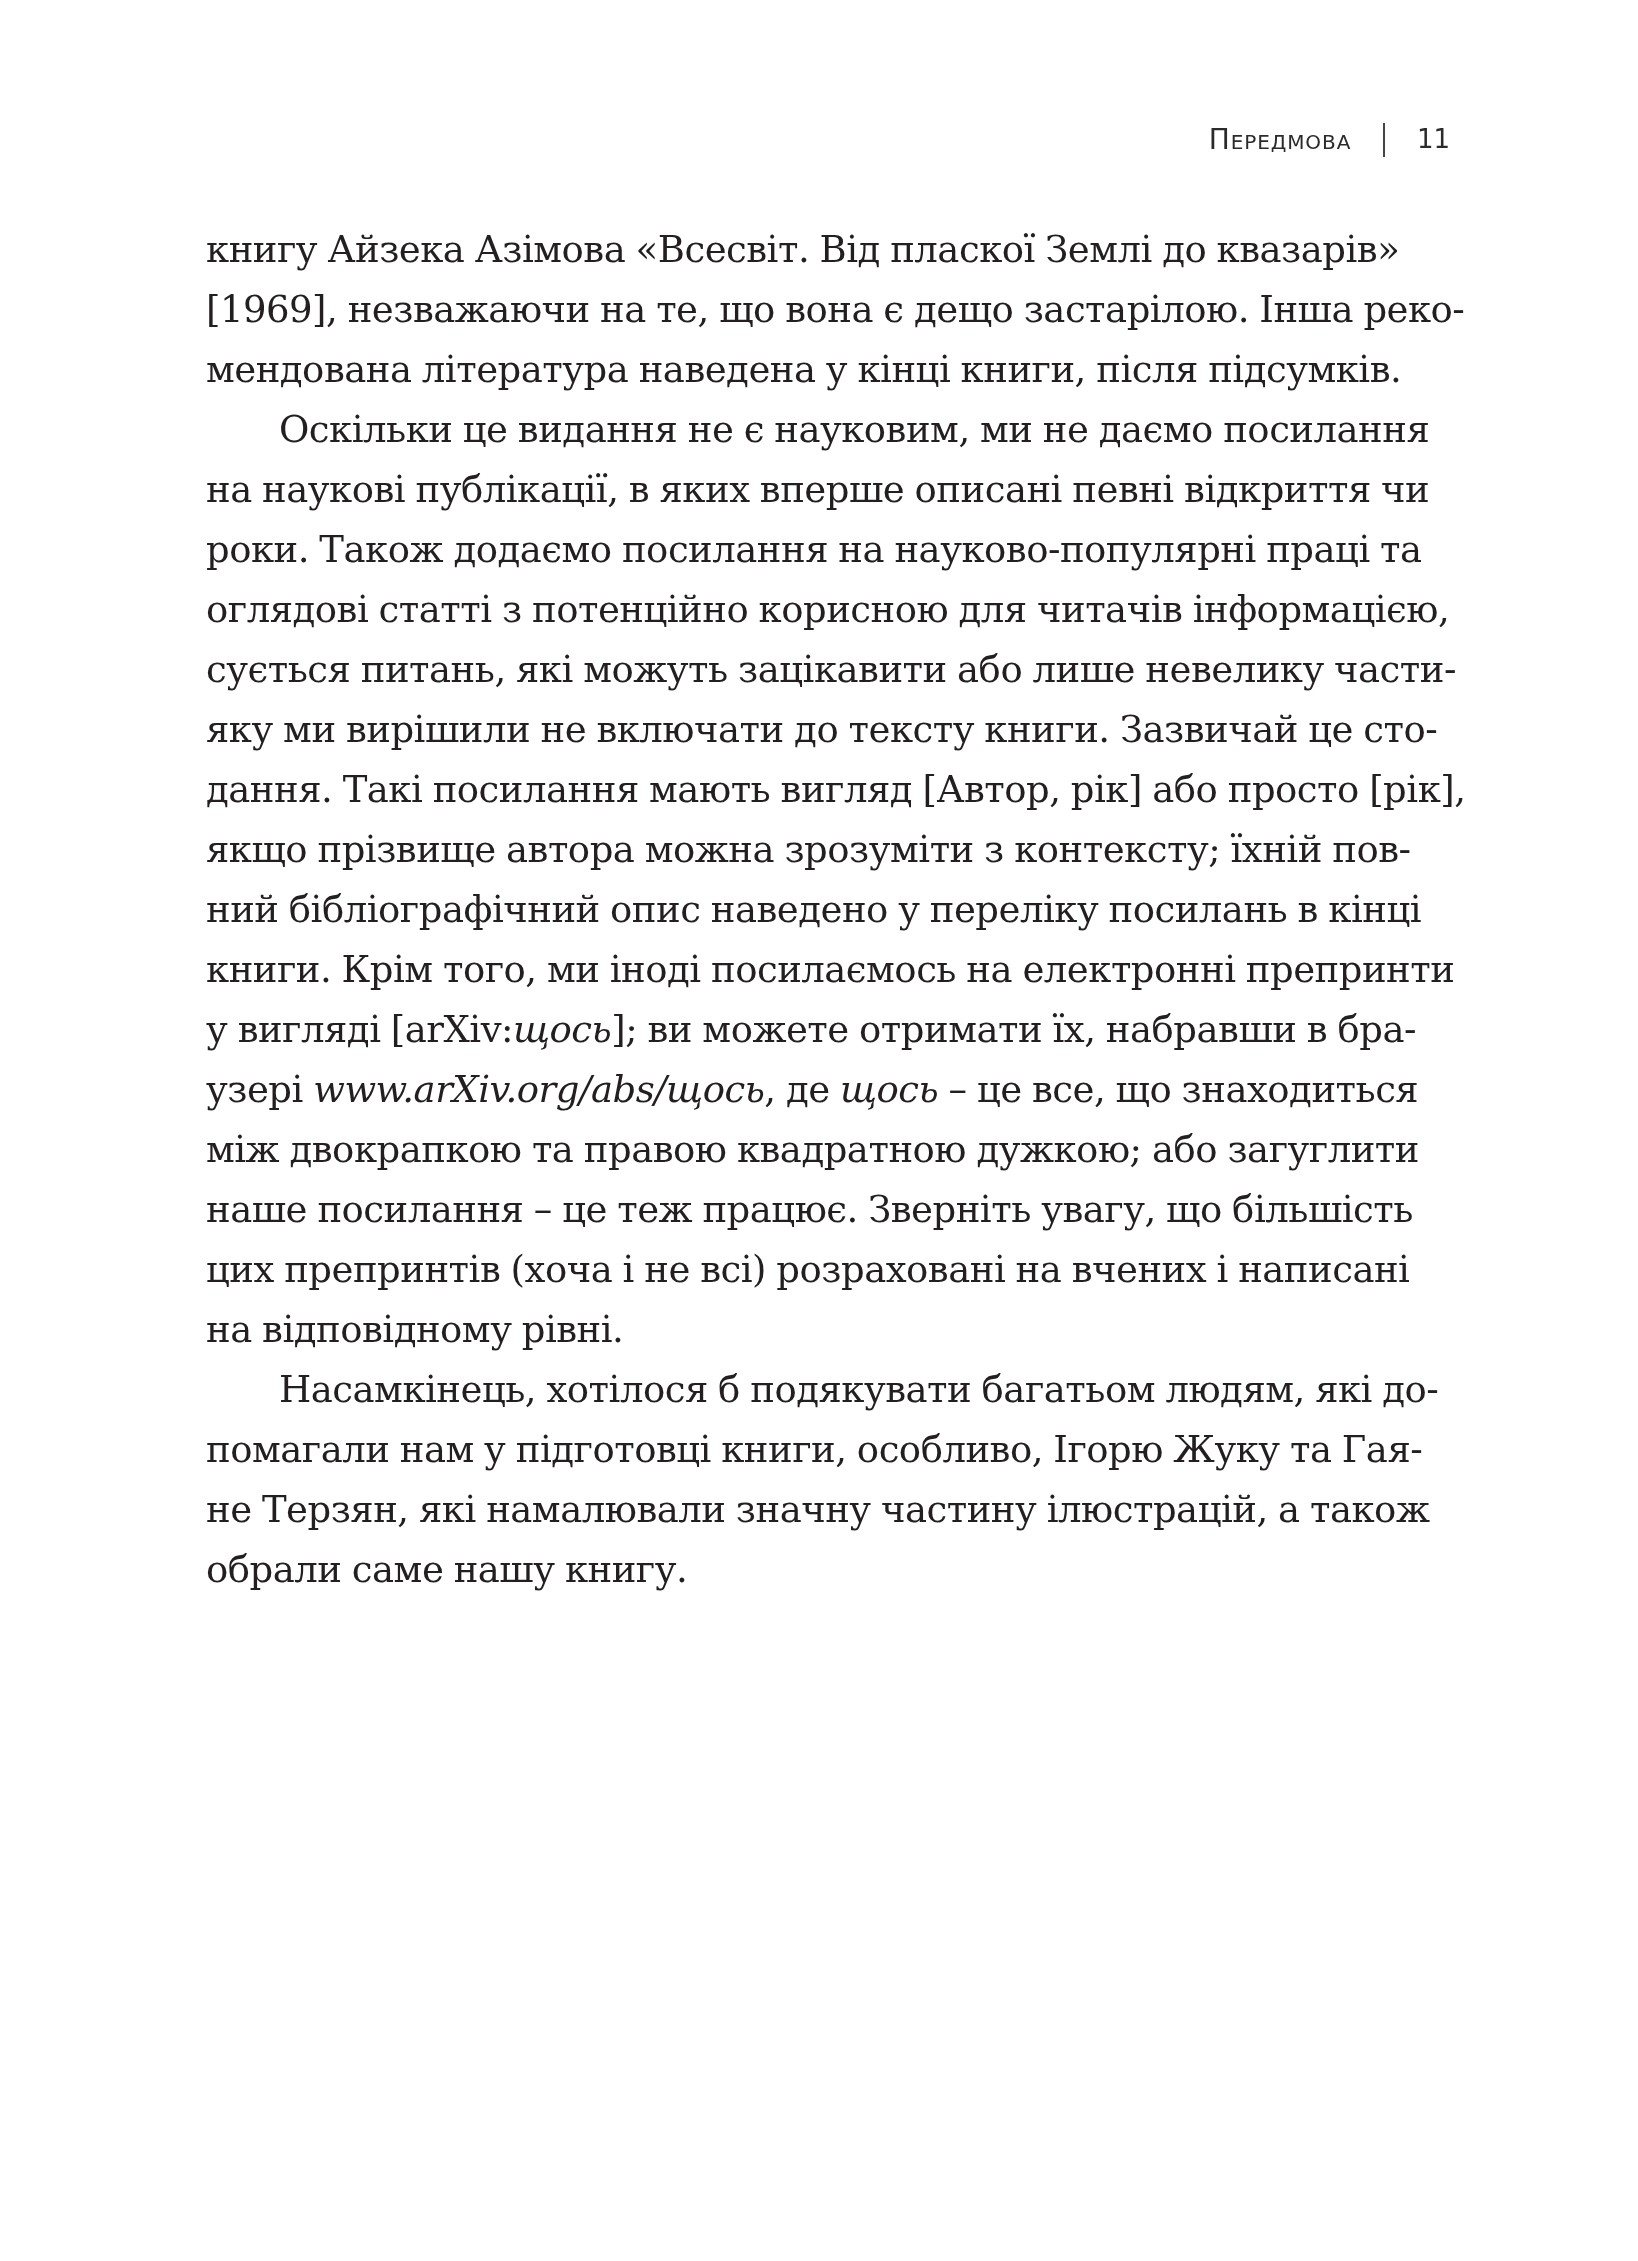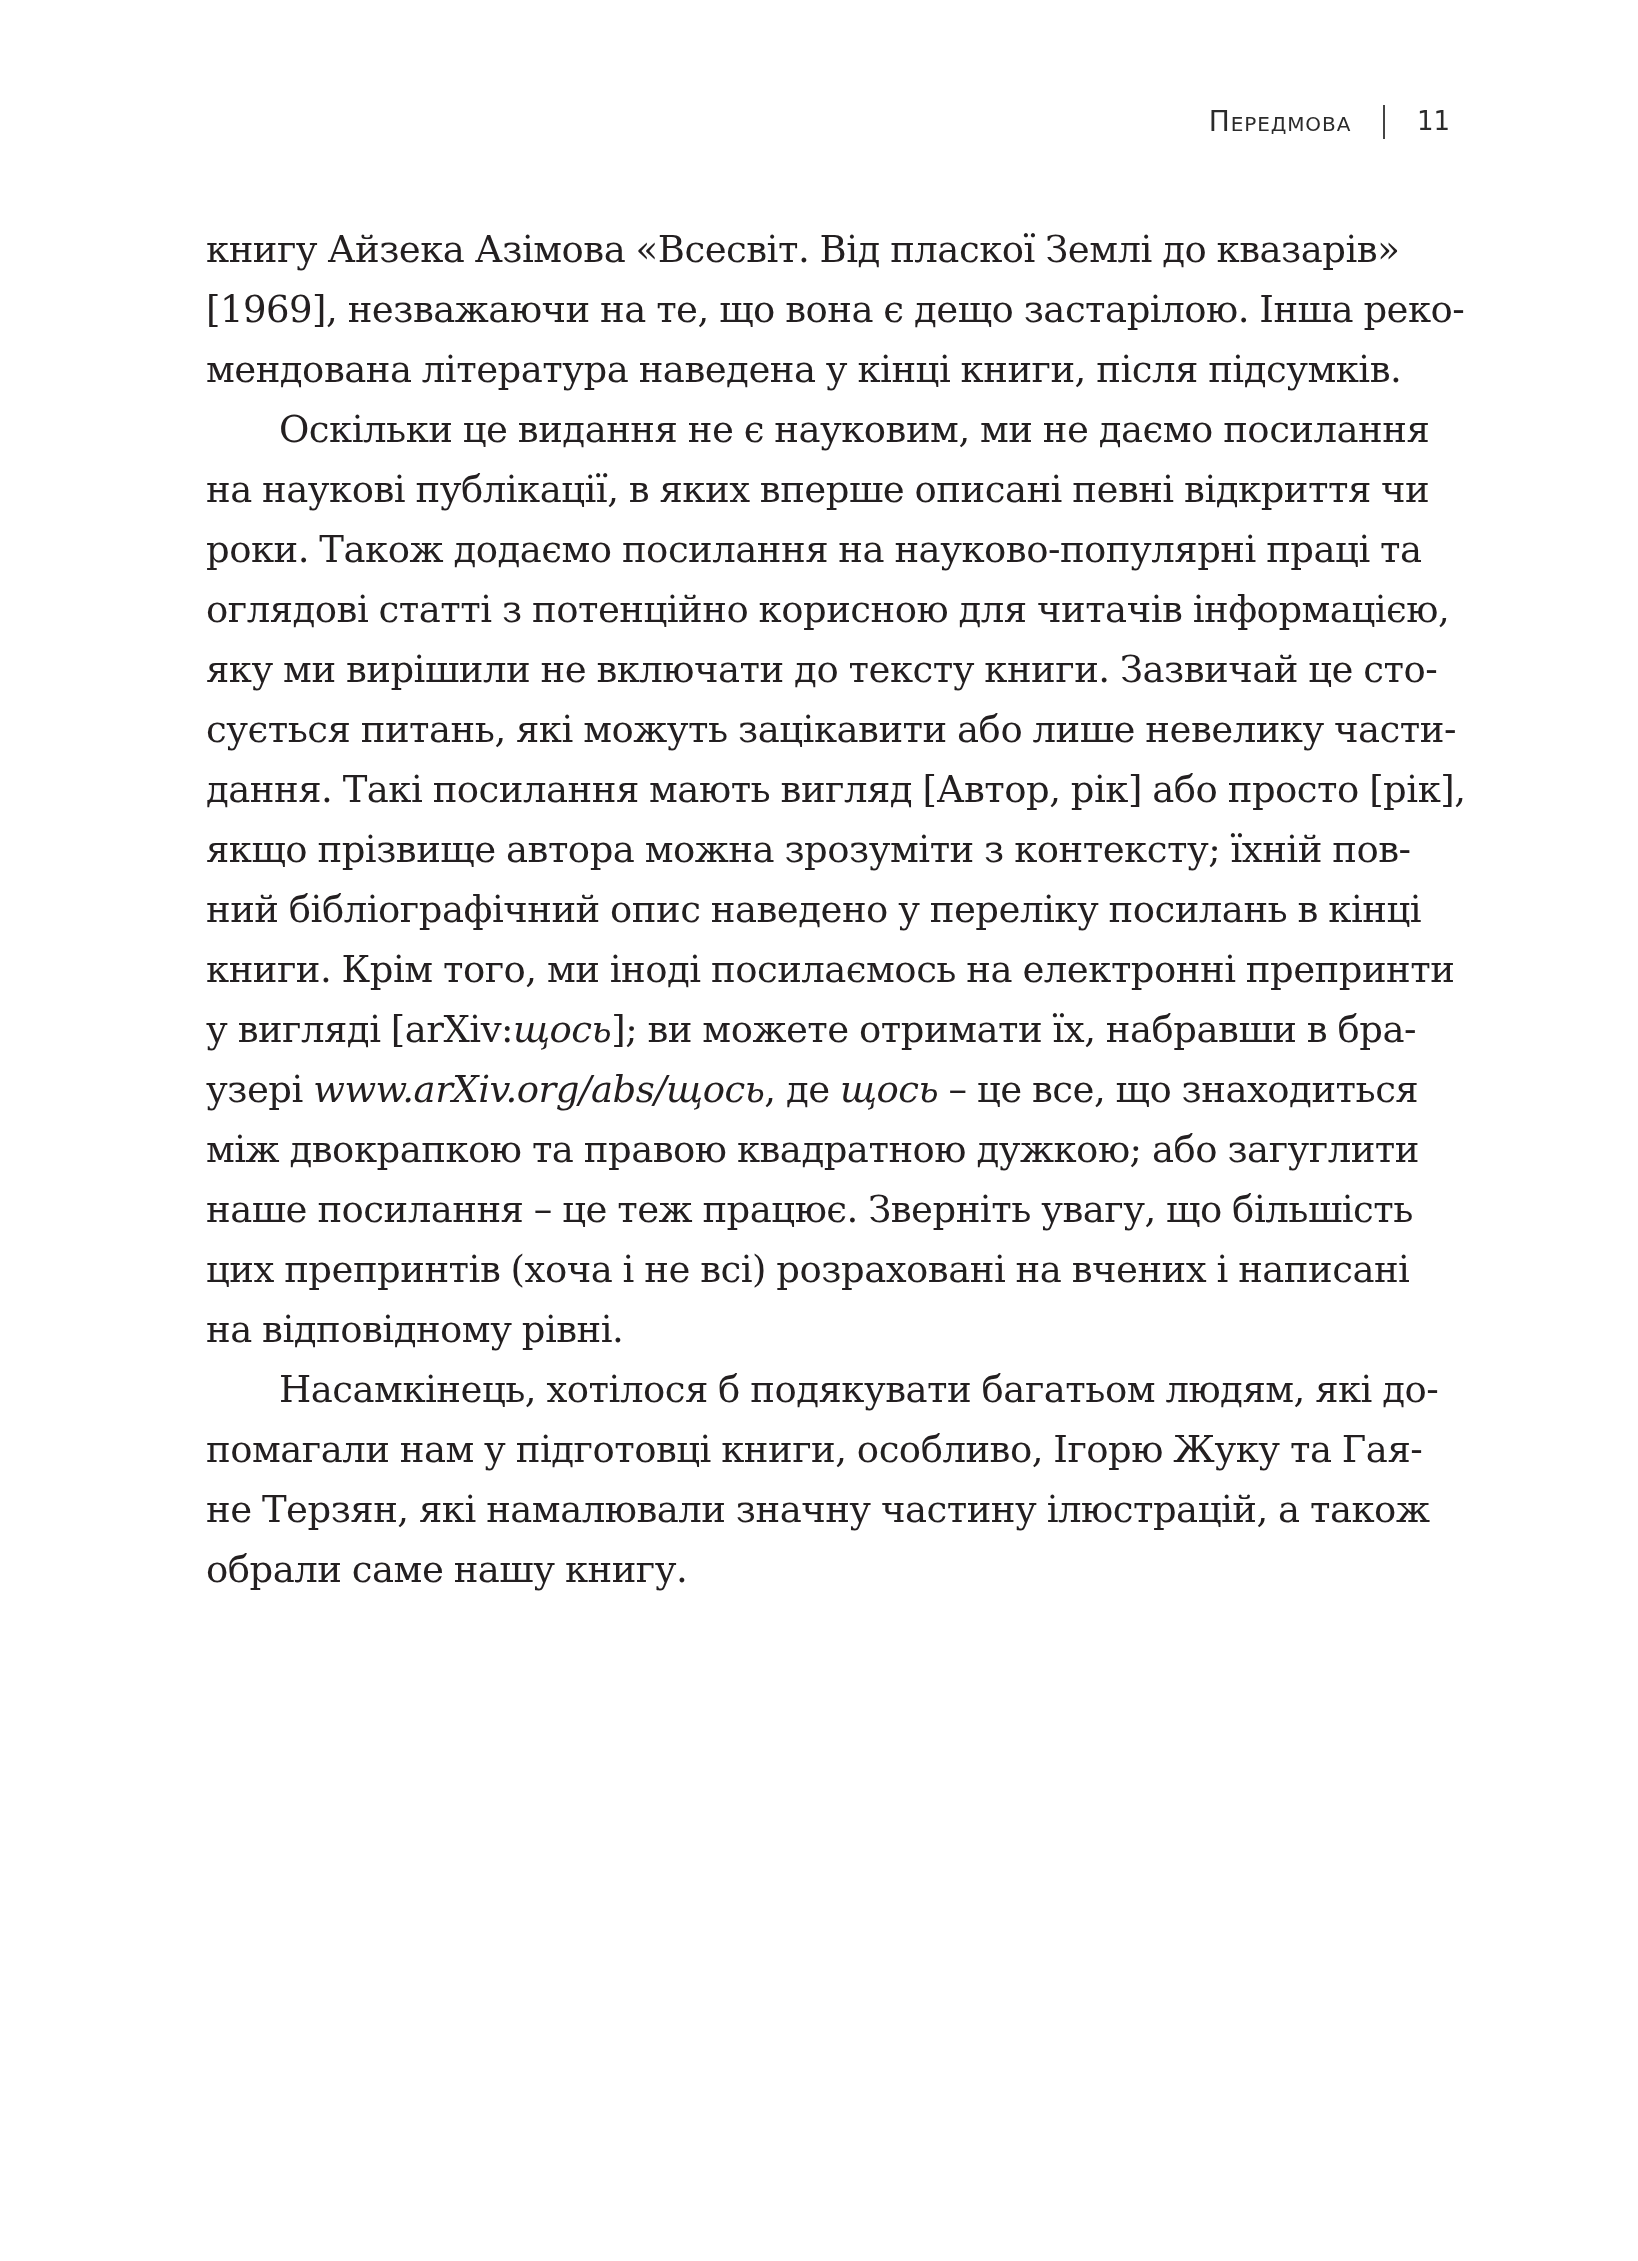--- a/index.html
+++ b/index.html
@@ -9,21 +9,21 @@
     }
     body {
       width: 1638px;
       height: 2261px;
       position: relative;
       overflow: hidden;
       color: #231f20;
     }
     .running-head {
       position: absolute;
-      top: 102px;
+      top: 120px;
       left: 1109px;
       width: 341px;
       height: 39px;
       display: flex;
       justify-content: flex-end;
       align-items: center;
       font-family: "DejaVu Sans", sans-serif;
       color: #2b2b2b;
     }
     .section-name {
@@ -86,22 +86,22 @@
     <span class="line">книгу Айзека Азімова «Всесвіт. Від пласкої Землі до квазарів»</span>
     <span class="line">[1969], незважаючи на те, що вона є дещо застарілою. Інша реко-</span>
     <span class="line last">мендована література наведена у кінці книги, після підсумків.</span>
   </div>
 
   <div>
     <span class="line indent">Оскільки це видання не є науковим, ми не даємо посилання</span>
     <span class="line">на наукові публікації, в яких вперше описані певні відкриття чи</span>
     <span class="line">роки. Також додаємо посилання на науково-популярні праці та</span>
     <span class="line">оглядові статті з потенційно корисною для читачів інформацією,</span>
+    <span class="line">сується питань, які можуть зацікавити або лише невелику части-</span>
     <span class="line">яку ми вирішили не включати до тексту книги. Зазвичай це сто-</span>
-    <span class="line">сується питань, які можуть зацікавити або лише невелику части-</span>
     <span class="line">дання. Такі посилання мають вигляд [Автор, рік] або просто [рік],</span>
     <span class="line">якщо прізвище автора можна зрозуміти з контексту; їхній пов-</span>
     <span class="line">ний бібліографічний опис наведено у переліку посилань в кінці</span>
     <span class="line">книги. Крім того, ми іноді посилаємось на електронні препринти</span>
     <span class="line"><span>у вигляді [arXiv:</span><span class="it">щось</span><span>]; ви можете отримати їх, набравши в бра-</span></span>
     <span class="line"><span>узері </span><span class="it">www.arXiv.org/abs/щось</span><span>, де </span><span class="it">щось</span><span> – це все, що знаходиться</span></span>
     <span class="line">між двокрапкою та правою квадратною дужкою; або загуглити</span>
     <span class="line">наше посилання – це теж працює. Зверніть увагу, що більшість</span>
     <span class="line">цих препринтів (хоча і не всі) розраховані на вчених і написані</span>
     <span class="line last">на відповідному рівні.</span>

